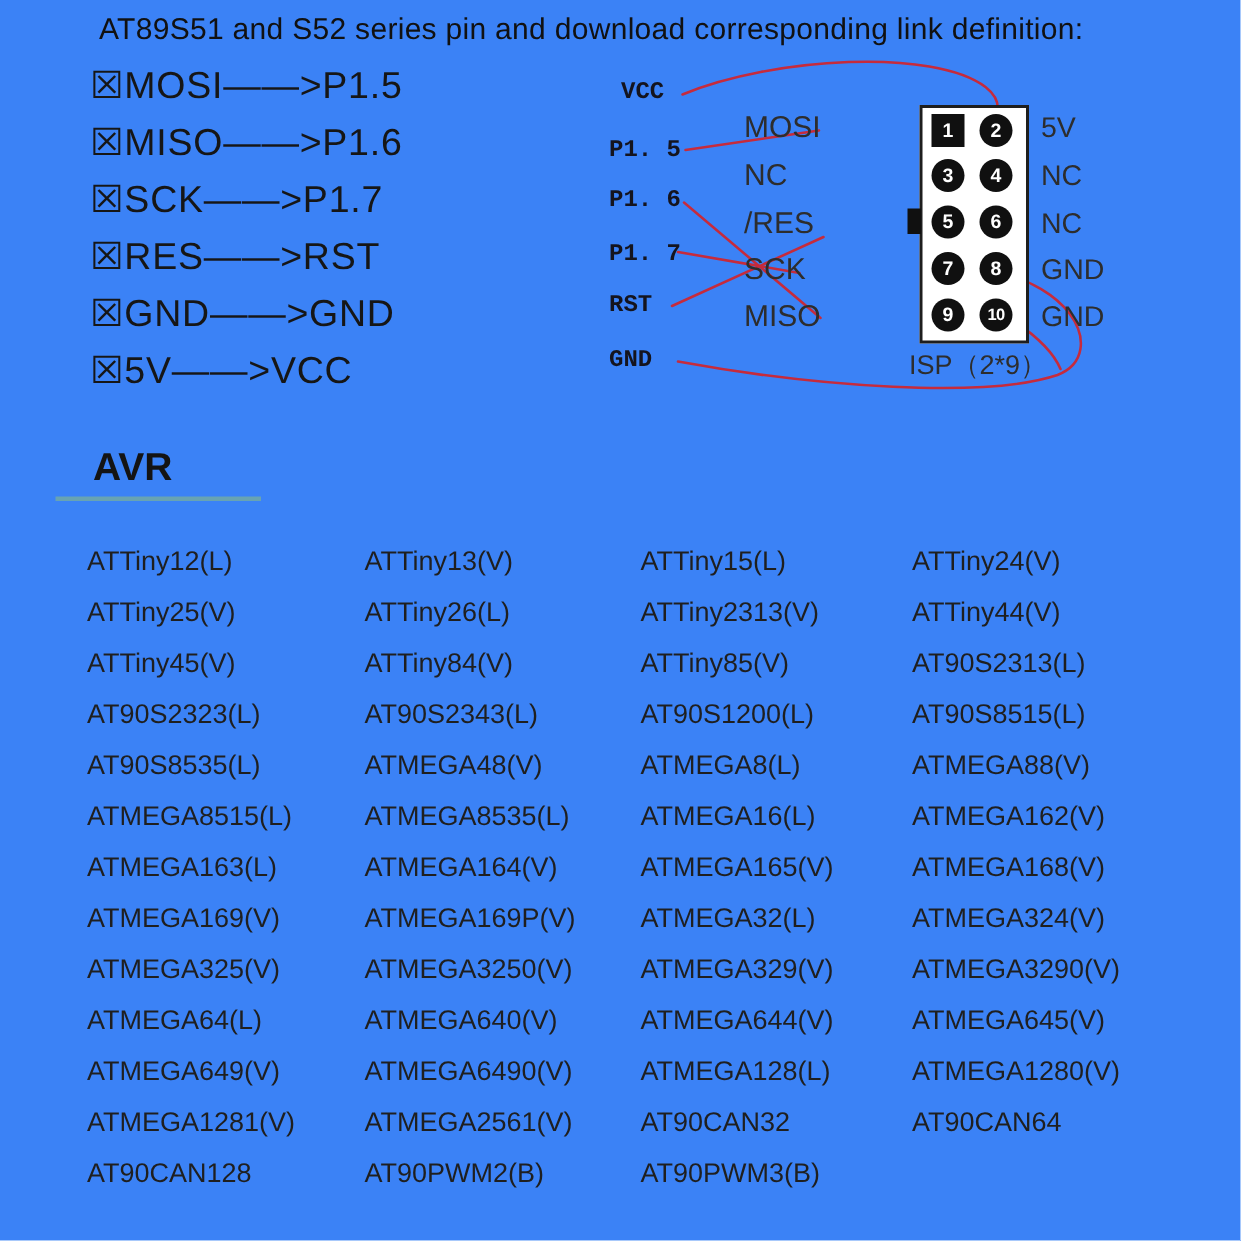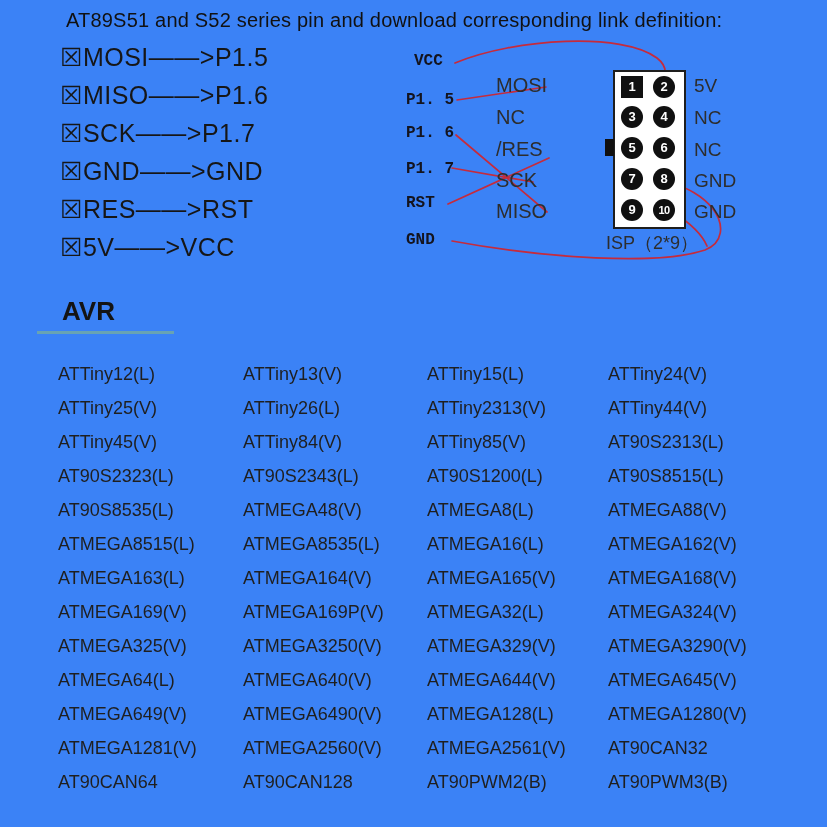--- a/index.html
+++ b/index.html
@@ -57,22 +57,22 @@
 <body>
 
 <div class="page">
 
   <div class="title">AT89S51 and S52 series pin and download corresponding link definition:</div>
 
   <ul class="pin-list">
     <li>☒MOSI——&gt;P1.5</li>
     <li>☒MISO——&gt;P1.6</li>
     <li>☒SCK——&gt;P1.7</li>
+    <li>☒RES——&gt;RST</li>
     <li>☒GND——&gt;GND</li>
-    <li>☒RES——&gt;RST</li>
     <li>☒5V——&gt;VCC</li>
   </ul>
 
   <svg class="lines" viewBox="0 0 350 240">
     <path d="M 60 33 C 120 8, 228 2, 262 28 C 271 35, 272 43, 268 51"></path>
     <path d="M 62 70 L 151 57"></path>
     <path d="M 61 105 L 152 182"></path>
     <path d="M 57 138 L 138 152"></path>
     <path d="M 53 174 L 154 128"></path>
     <path d="M 57 211 C 150 228, 262 236, 310 220 C 328 213, 330 195, 318 179 C 308 166, 291 157, 278 154"></path>
@@ -155,21 +155,20 @@
       <div class="chip">ATMEGA3290(V)</div>
       <div class="chip">ATMEGA64(L)</div>
       <div class="chip">ATMEGA640(V)</div>
       <div class="chip">ATMEGA644(V)</div>
       <div class="chip">ATMEGA645(V)</div>
       <div class="chip">ATMEGA649(V)</div>
       <div class="chip">ATMEGA6490(V)</div>
       <div class="chip">ATMEGA128(L)</div>
       <div class="chip">ATMEGA1280(V)</div>
       <div class="chip">ATMEGA1281(V)</div>
-      <div class="chip">ATMEGA2560(V)</div>
       <div class="chip">ATMEGA2561(V)</div>
       <div class="chip">AT90CAN32</div>
       <div class="chip">AT90CAN64</div>
       <div class="chip">AT90CAN128</div>
       <div class="chip">AT90PWM2(B)</div>
       <div class="chip">AT90PWM3(B)</div>
     </div>
 
 </div>
 

